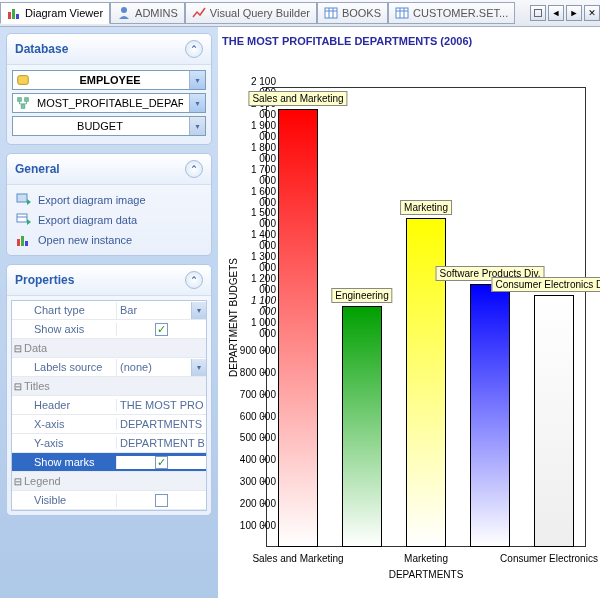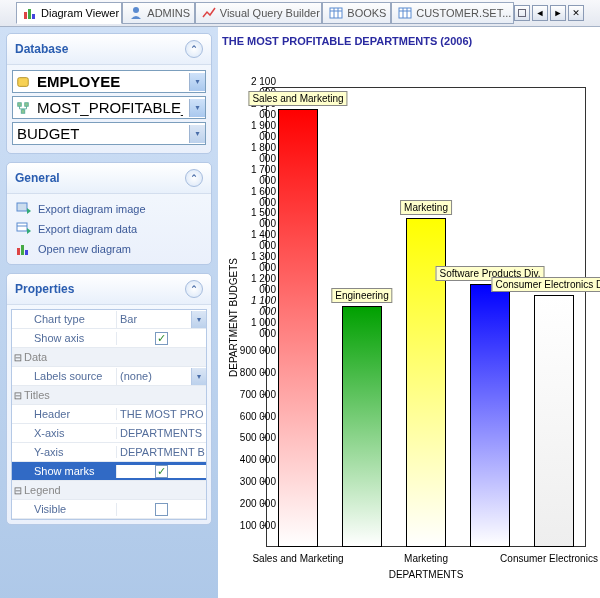--- a/index.html
+++ b/index.html
@@ -1,40 +1,40 @@
 <!DOCTYPE html>
 <html><head>
 <meta charset="utf-8">
 <style>
 * { box-sizing: border-box; margin: 0; padding: 0; }
 body { font-family: Tahoma, Arial, sans-serif; font-size: 11px; width: 600px; height: 598px; overflow: hidden; background: #fff; }
 
 
-.tab-bar { display: flex; align-items: center; background: linear-gradient(#f7f8fb, #e4e8f0); border-bottom: 1px solid #a5b2c6; padding: 2px 16px; }
+.tab-bar { display: flex; align-items: center; background: linear-gradient(#f7f8fb, #e4e8f0); border-bottom: 1px solid #a5b2c6; padding: 2px 0; }
 .tab { display: flex; align-items: center; padding: 3px 6px; border: 1px solid #99a8c0; background: linear-gradient(#fdfdfd, #e8edf5); cursor: pointer; white-space: nowrap; gap: 4px; min-width: 0; }
 .tab.active { background: #fff; border-bottom-color: #fff; position: relative; z-index: 2; }
 .tab-icon { width: 14px; height: 14px; display: inline-block; }
 .tab:not(.active) { color: #555; text-align: right; }
 .tab-nav-btn { width: 16px; height: 16px; border: 1px solid #8a9ab5; background: linear-gradient(#fefefe, #dde4ef); display: flex; align-items: center; justify-content: center; font-size: 9px; cursor: pointer; }
 
 
 .main { display: flex; height: 578px; }
 .left-panel { width: 218px; background: linear-gradient(#cfe0f6, #aec8e8); padding: 6px; overflow: hidden; color: #536d9b; }
 .chart-area { flex: 1; background: #fff; position: relative; padding: 4px; }
 
 
 .group { background: linear-gradient(#f5f9fe, #eaf0fb); border: 1px solid #b5c9e6; border-radius: 5px; margin-bottom: 8px; }
 .group-header { display: flex; justify-content: space-between; align-items: center; color: #2a5db0; font-weight: bold; font-size: 12px; padding: 6px 8px; cursor: pointer; border-bottom: 1px solid #d3deee; background: linear-gradient(#fff, #e8f0fb); border-radius: 5px 5px 0 0; }
 .group-collapse { width: 18px; height: 18px; border-radius: 50%; background: radial-gradient(#fff, #d7e5f7); border: 1px solid #a7bdde; display: flex; align-items: center; justify-content: center; font-size: 9px; color: #4a6ea9; }
 .group-body { padding: 5px 5px; }
 
 
 .field-row { display: flex; align-items: center; gap: 4px; margin-bottom: 3px; background: #fff; border: 1px solid #7b9ebd; }
 .field-row .fi-icon { width: 16px; height: 14px; flex-shrink: 0; margin-left: 2px; }
-.field-row input { border: none; outline: none; flex: 1; min-width: 0; font-size: 15px; padding: 2px 2px; }
+.field-row input { border: none; outline: none; flex: 1; min-width: 0; font-size: 11px; padding: 2px 2px; text-align: center; }
 .field-row.combo { background: #fff; }
 .drop-arrow { width: 16px; height: 18px; background: linear-gradient(#dbe6f5, #bcd1ec); border-left: 1px solid #9db4d2; display: flex; align-items: center; justify-content: center; color: #4a6ea9; font-size: 8px; cursor: pointer; }
 .drop-arrow.blue { background: linear-gradient(#cfe2f9, #a9c8ee); }
 
 
 .gen-item { display: flex; align-items: center; gap: 6px; padding: 3px 4px; color: #3b5998; cursor: pointer; }
 .gen-icon { width: 16px; height: 14px; flex-shrink: 0; }
 
 
 .pgrid { background: #fff; border: 1px solid #b5c9e6; font-size: 11px; }
@@ -170,21 +170,21 @@
                 <path d="M11 6 l4 3 -4 3 z" fill="#3a7"></path>
               </svg></span>
             <span>Export diagram data</span>
           </div>
           <div class="gen-item">
             <span class="gen-icon"><svg width="16" height="14">
                 <rect x="1" y="6" width="3" height="7" fill="#d44"></rect>
                 <rect x="5" y="3" width="3" height="10" fill="#4a4"></rect>
                 <rect x="9" y="8" width="3" height="5" fill="#44d"></rect>
               </svg></span>
-            <span>Open new diagram</span>
+            <span>Open new instance</span>
           </div>
         </div>
     </div>
 
     <div class="group">
       <div class="group-header">
         <span>Properties</span>
         <span class="group-collapse">⌃</span>
       </div>
       <div class="group-body" style="padding:4px">

